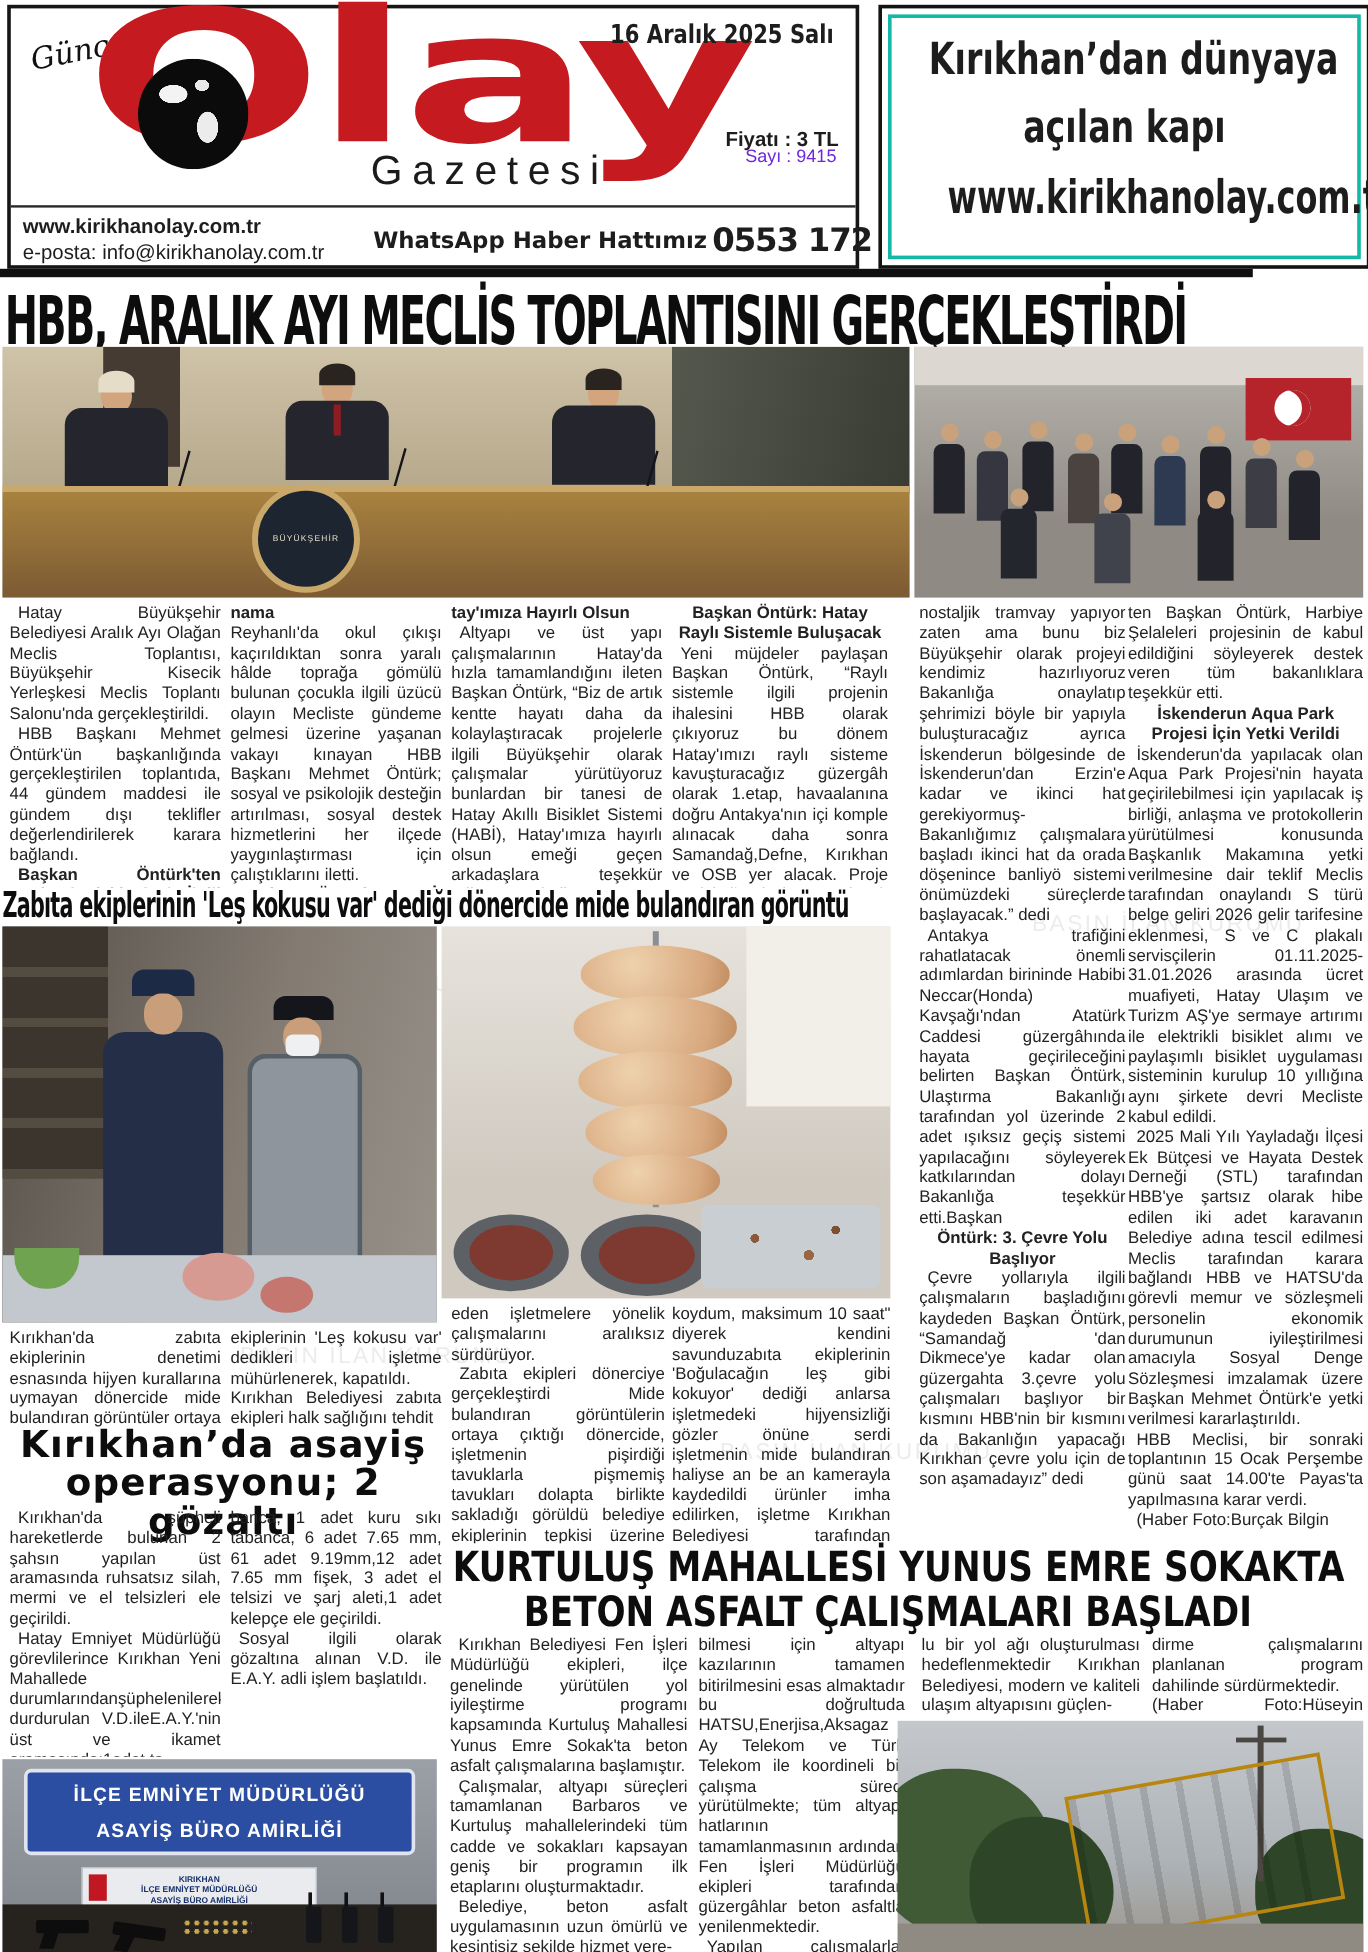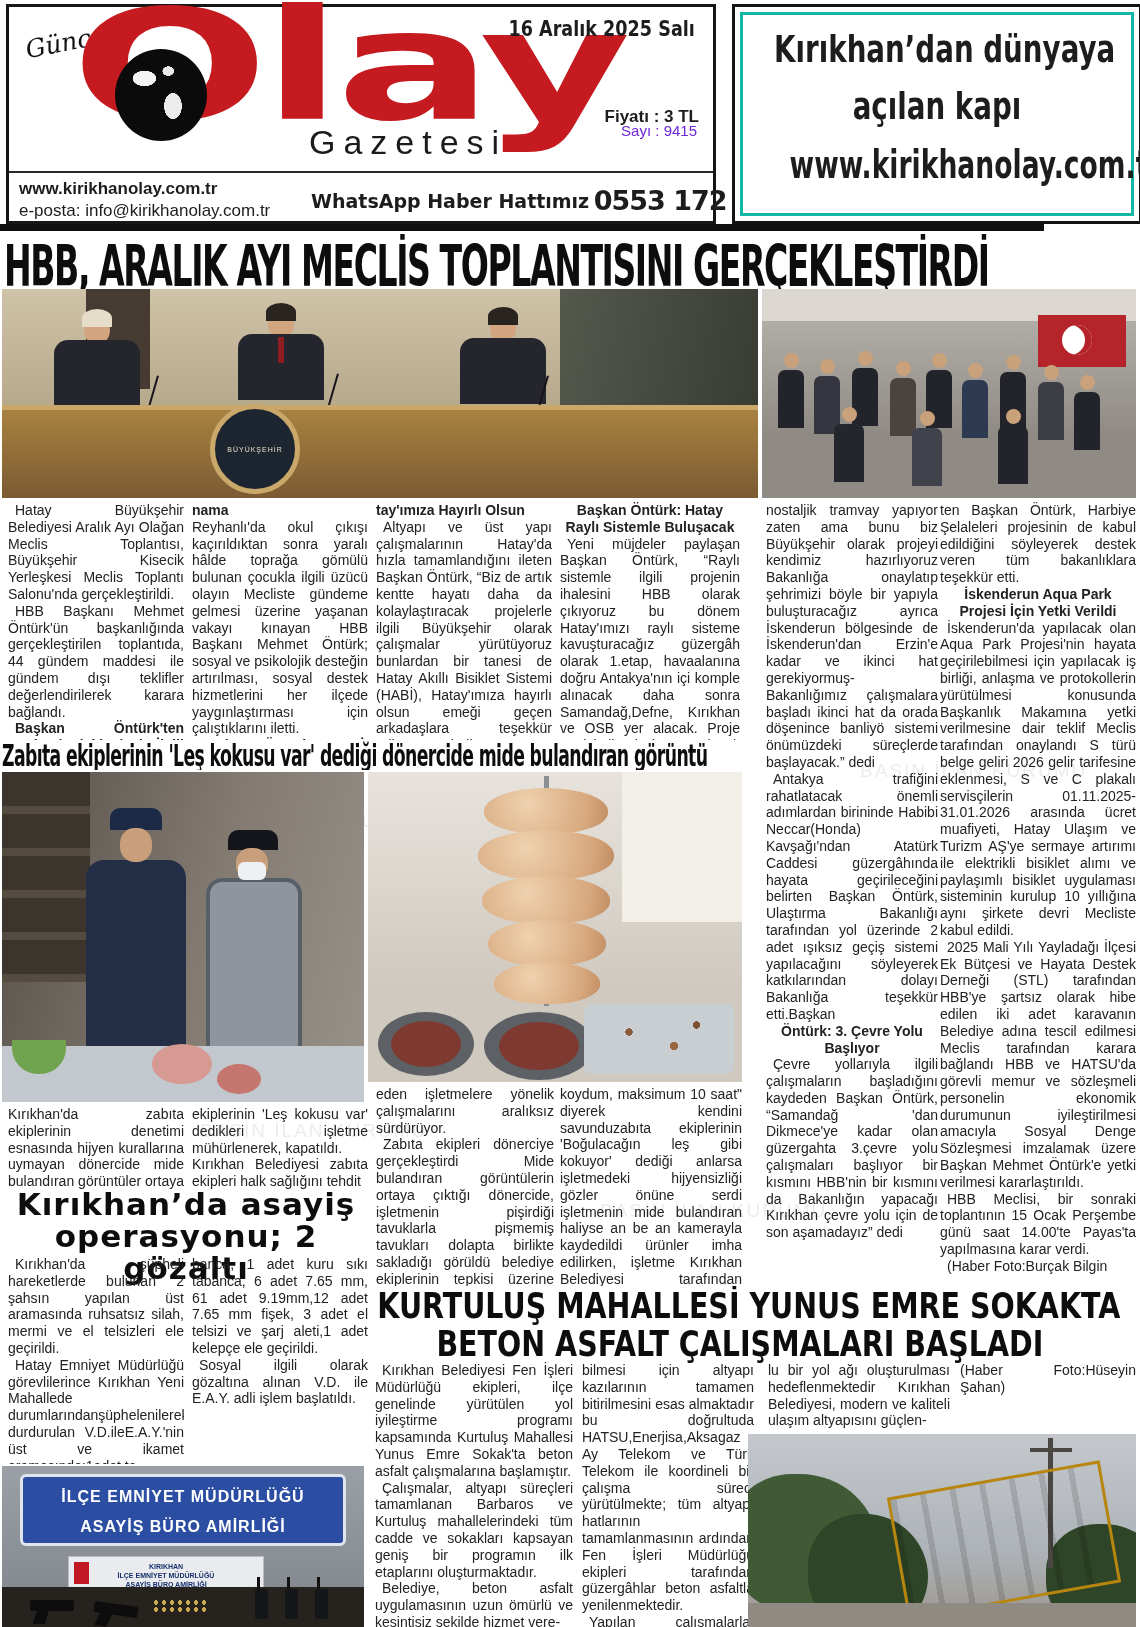--- a/index.html
+++ b/index.html
@@ -392,20 +392,21 @@
     <p>Belediye, beton asfalt uygulamasının uzun ömürlü ve kesintisiz şekilde hizmet vere-</p>
   </div>
   <div class="col" style="left:582px;top:1362px;width:172px;height:265px">
     <p style="text-indent:0">bilmesi için altyapı kazılarının tamamen bitirilmesini esas almaktadır bu doğrultuda HATSU,Enerjisa,Aksagaz Ay Telekom ve Türk Telekom ile koordineli bir çalışma süreci yürütülmekte; tüm altyapı hatlarının tamamlanmasının ardından Fen İşleri Müdürlüğü ekipleri tarafından güzergâhlar beton asfaltla yenilenmektedir.</p>
     <p>Yapılan çalışmalarla, ilçede hem araç trafiğini rahatlatacak hem de yaya güvenliğini artıracak dayanıklı ve konfo</p>
   </div>
   <div class="col" style="left:768px;top:1362px;width:182px;height:68px">
     <p style="text-indent:0">lu bir yol ağı oluşturulması hedeflenmektedir Kırıkhan Belediyesi, modern ve kaliteli ulaşım altyapısını güçlen-</p>
   </div>
   <div class="col" style="left:960px;top:1362px;width:176px;height:68px">
+    <p style="text-indent:0">dirme çalışmalarını planlanan program dahilinde sürdürmektedir.</p>
     <p style="text-indent:0">(Haber Foto:Hüseyin Şahan)</p>
   </div>
 
   <div class="photo" id="ph-truck" style="left:748px;top:1434px;width:388px;height:193px">
     <div class="tr-tree" style="left:-20px;top:40px;width:150px;height:140px"></div>
     <div class="tr-tree d" style="left:60px;top:80px;width:120px;height:120px"></div>
     <div class="tr-tree d" style="right:-30px;top:90px;width:120px;height:110px"></div>
     <div class="shape tr-pole"></div>
     <div class="shape tr-arm"></div>
     <div class="shape tr-bed"></div>

